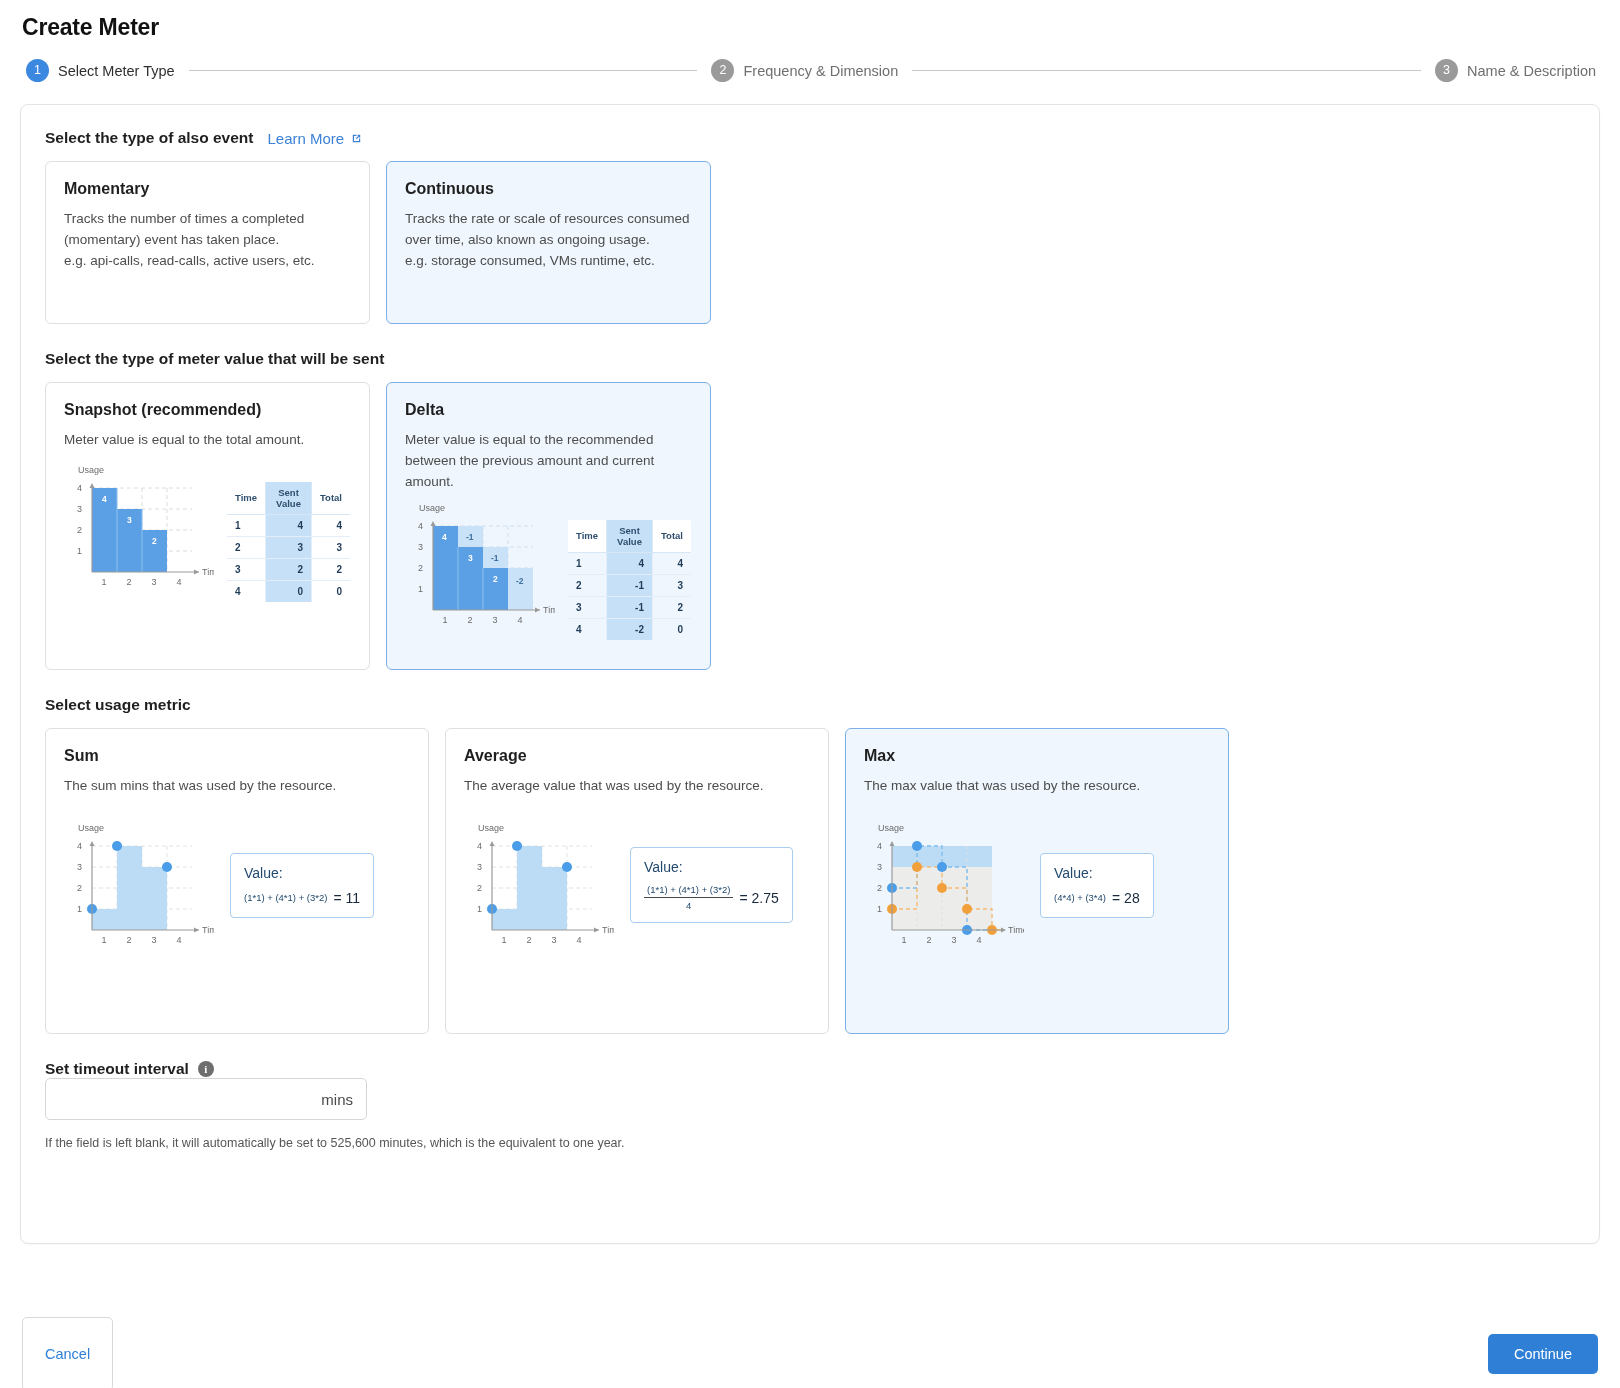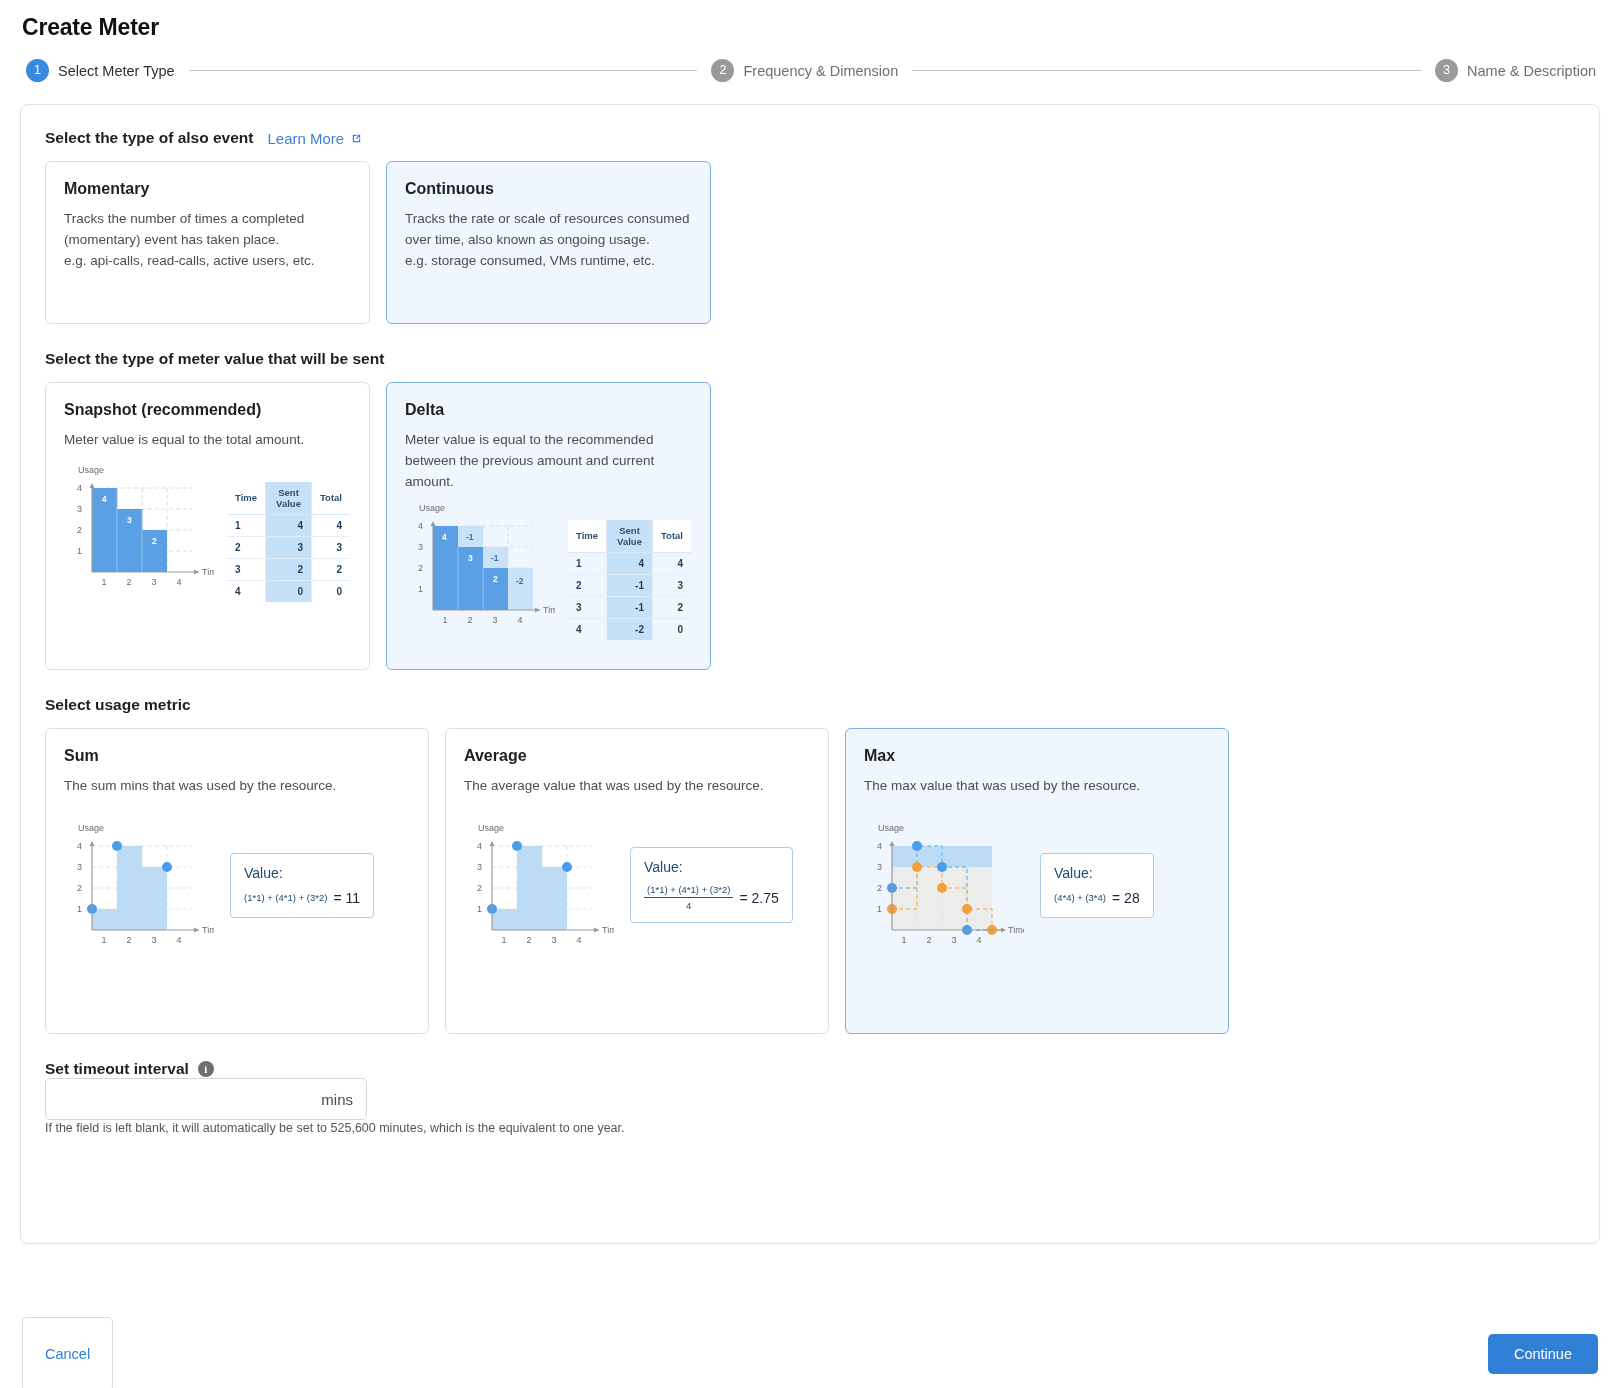--- a/index.html
+++ b/index.html
@@ -130,21 +130,21 @@
 
   
   .timeout-label { font-size: 12.5px; color: #3a3a3a; margin: 18px 0 8px 0; }
   .timeout-input {
     width: 322px; height: 42px;
     border: 1px solid #d6d6d6; border-radius: 5px;
     display: flex; align-items: center; justify-content: flex-end;
     padding-right: 13px; background: #fff;
     font-size: 15px; color: #4a4a4a;
   }
-  .timeout-hint { font-size: 12.5px; color: #565656; margin-top: 1px; }
+  .timeout-hint { font-size: 12.5px; color: #565656; margin-top: 16px; }
 
   
   .footer {
     position: absolute; left: 0; right: 0; bottom: 0;
     height: 68px; display: flex; align-items: center;
     justify-content: space-between; padding: 0 22px;
   }
   .btn-cancel {
     border: 1px solid #d8d8d8; background: #fff; color: #2f7fd6;
     border-radius: 5px; padding: 28px 22px; font-size: 14.5px; cursor: pointer;

